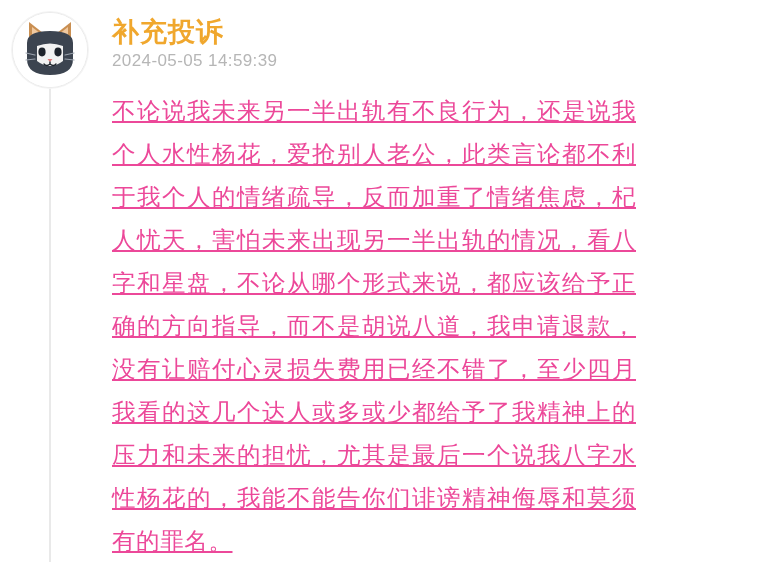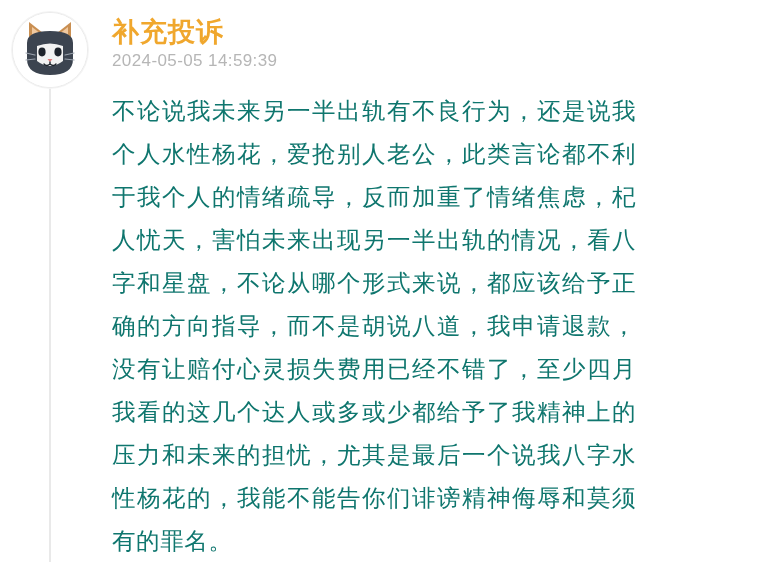--- a/index.html
+++ b/index.html
@@ -71,26 +71,27 @@
     margin-top: 0;
     font-size: 17px;
     line-height: 22px;
     color: #b6b6b6;
     letter-spacing: 0.4px;
   }
   .body-text {
     margin-top: 18px;
     font-size: 23.5px;
     line-height: 43px;
-    color: #0f766e;
+    color: #ec4899;
     letter-spacing: 0.6px;
     text-align: justify;
     white-space: pre-wrap;
     word-break: break-all;
     font-family: "Liberation Sans", sans-serif;
+    text-decoration: underline;
   }
 </style>
 </head>
 <body>
 
 <div class="post">
 
   <div class="thread-line"></div>
 
   <div class="avatar-wrap">

